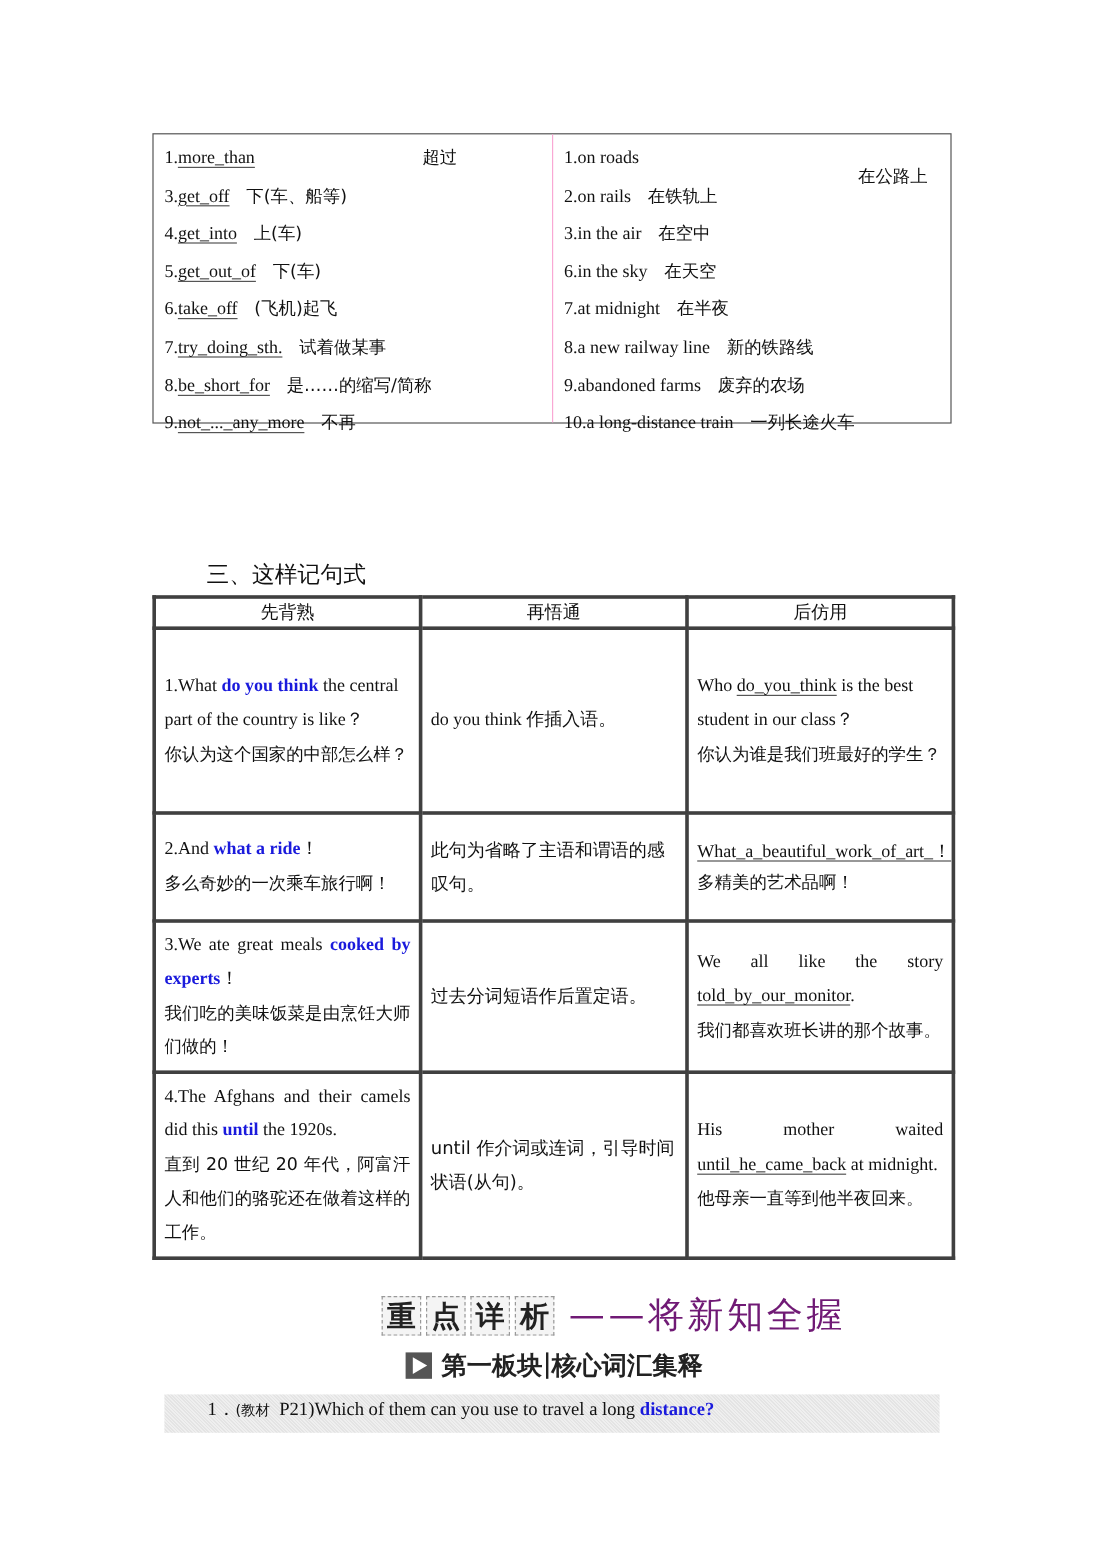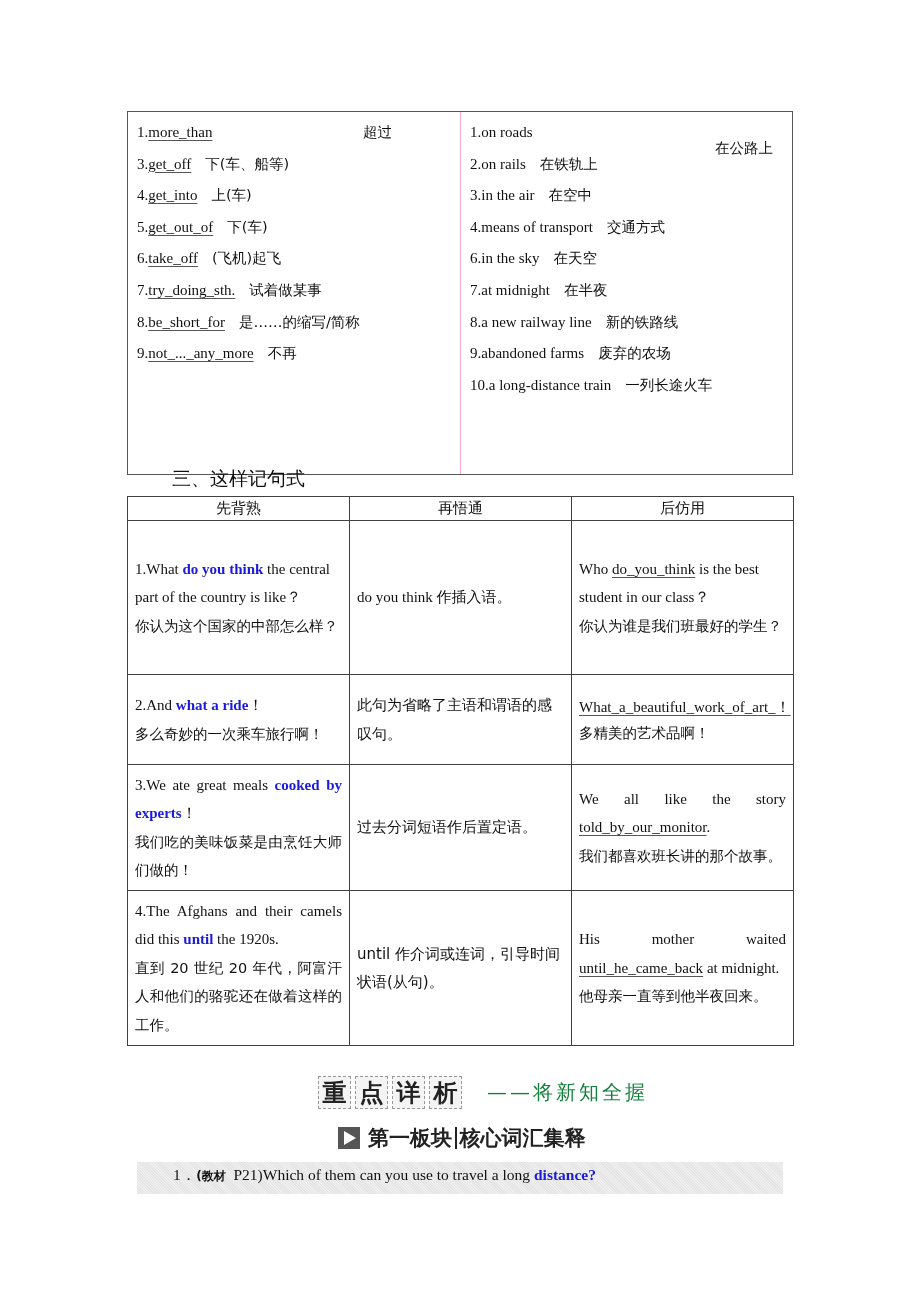--- a/index.html
+++ b/index.html
@@ -4,21 +4,21 @@
 <style>
   html, body { margin: 0; padding: 0; background: #ffffff; }
   body {
     width: 920px; height: 1302px; position: relative; overflow: hidden;
     font-family: "Liberation Serif", "DejaVu Serif", serif;
     color: #111; font-size: 15px;
   }
 
   
   .phrase-table {
-    position: absolute; left: 127px; top: 111px; width: 666px; height: 364px;
+    position: absolute; left: 127px; top: 111px; width: 666px; height: 242px;
     border: 1px solid #555; box-sizing: border-box; display: flex;
   }
   .phrase-col { width: 50%; box-sizing: border-box; padding: 5px 0 0 9px; position: relative; }
   .phrase-col + .phrase-col { border-left: 1px solid #f9a8d4; }
   .phrase-row { height: 31.6px; line-height: 31.6px; white-space: nowrap; position: relative; }
   .u { text-decoration: underline; text-decoration-color: #555; text-underline-offset: 3px; }
   .cn { font-family: "DejaVu Sans", sans-serif; font-size: 14.5px; }
   .gap { display: inline-block; width: 14px; }
   .right-cn { position: absolute; }
 
@@ -26,82 +26,81 @@
     position: absolute; left: 172px; top: 466px; font-size: 19px;
     font-family: "DejaVu Sans", sans-serif; font-weight: normal;
   }
 
   
   .sent-table {
     position: absolute; left: 127px; top: 496px; width: 666px;
     border-collapse: collapse; table-layout: fixed;
   }
   .sent-table td {
-    border: 1px solid #404040; vertical-align: middle; padding: 4px 7px;
+    border: 3px solid #404040; vertical-align: middle; padding: 4px 7px;
     font-size: 15px; line-height: 28.5px;
   }
   .sent-table .hdr td { height: 23px; text-align: center; padding: 0; line-height: 23px; }
   .c { text-align: left; }
   .j { text-align: justify; text-align-last: left; }
   .jl { text-align: justify; text-align-last: justify; }
   .kw { color: #1a1adc; font-weight: bold; }
 
   
   .heading1 {
     position: absolute; left: 318px; top: 1076px; display: flex; align-items: center;
   }
   .box-char {
     width: 31px; height: 31px; border: 1px dashed #999; margin-right: 4px;
     display: flex; align-items: center; justify-content: center;
     font-family: "DejaVu Sans", sans-serif; font-weight: bold; font-size: 24px; color: #222;
     background: #f4f4f4;
   }
   .heading1-sub {
-    font-family: "DejaVu Sans", sans-serif; font-size: 20px; color: #15803d;
-    letter-spacing: 3px; margin-left: 21px;
+    font-family: "DejaVu Sans", sans-serif; font-size: 30px; color: #701a75;
+    letter-spacing: 3px; margin-left: 8px;
   }
   .heading2 {
     position: absolute; left: 338px; top: 1124px; display: flex; align-items: center;
     font-family: "DejaVu Sans", sans-serif; font-size: 21px; color: #222; font-weight: bold;
   }
   .play-icon {
     width: 22px; height: 22px; background: #555; margin-right: 8px; position: relative;
   }
   .play-icon::after {
     content: ""; position: absolute; left: 6px; top: 4px;
     border-left: 12px solid #fff; border-top: 7px solid transparent; border-bottom: 7px solid transparent;
   }
   .divider-bar { display: inline-block; width: 1.5px; height: 22px; background: #222; margin: 0 3px; }
 
   .question-bar {
     position: absolute; left: 137px; top: 1162px; width: 646px; height: 32px;
     background: repeating-linear-gradient(45deg, #e4e4e4 0 1px, #efefef 1px 2px);
     line-height: 26px; font-size: 15.5px; box-sizing: border-box; padding-left: 36px;
   }
-  .src-tag { font-family: "DejaVu Sans", sans-serif; font-size: 12px; font-weight: bold; }
+  .src-tag { font-family: "DejaVu Sans", sans-serif; font-size: 12px; font-weight: normal; }
 </style>
 </head>
 <body>
 
 <div class="phrase-table">
   <div class="phrase-col" id="col-left">
-      <div class="phrase-row"><span>1.</span><span class="u">more_than</span><span class="cn right-cn" style="left: 226px;">超过</span></div>
+      <div class="phrase-row"><span>1.</span><span class="u">more_than</span><span class="cn right-cn" style="left: 215px;">超过</span></div>
       <div class="phrase-row"><span>3.</span><span class="u">get_off</span><span class="gap"></span><span class="cn">下(车、船等)</span></div>
       <div class="phrase-row"><span>4.</span><span class="u">get_into</span><span class="gap"></span><span class="cn">上(车)</span></div>
       <div class="phrase-row"><span>5.</span><span class="u">get_out_of</span><span class="gap"></span><span class="cn">下(车)</span></div>
       <div class="phrase-row"><span>6.</span><span class="u">take_off</span><span class="gap"></span><span class="cn">(飞机)起飞</span></div>
       <div class="phrase-row"><span>7.</span><span class="u">try_doing_sth.</span><span class="gap"></span><span class="cn">试着做某事</span></div>
       <div class="phrase-row"><span>8.</span><span class="u">be_short_for</span><span class="gap"></span><span class="cn">是……的缩写/简称</span></div>
       <div class="phrase-row"><span>9.</span><span class="u">not_..._any_more</span><span class="gap"></span><span class="cn">不再</span></div>
     </div>
   <div class="phrase-col" id="col-right">
       <div class="phrase-row"><span>1.</span><span>on roads</span><span class="cn right-cn" style="left: 245px; margin-top: 16px;">在公路上</span></div>
       <div class="phrase-row"><span>2.</span><span>on rails</span><span class="gap"></span><span class="cn">在铁轨上</span></div>
       <div class="phrase-row"><span>3.</span><span>in the air</span><span class="gap"></span><span class="cn">在空中</span></div>
-      <div class="phrase-row"><span>4.</span><span>means of transport</span><span class="gap"></span><span class="cn">交通方式</span></div>
       <div class="phrase-row"><span>6.</span><span>in the sky</span><span class="gap"></span><span class="cn">在天空</span></div>
       <div class="phrase-row"><span>7.</span><span>at midnight</span><span class="gap"></span><span class="cn">在半夜</span></div>
       <div class="phrase-row"><span>8.</span><span>a new railway line</span><span class="gap"></span><span class="cn">新的铁路线</span></div>
       <div class="phrase-row"><span>9.</span><span>abandoned farms</span><span class="gap"></span><span class="cn">废弃的农场</span></div>
       <div class="phrase-row"><span>10.</span><span>a long-distance train</span><span class="gap"></span><span class="cn">一列长途火车</span></div>
     </div>
 </div>
 
 <div class="section-title">三、这样记句式</div>
 

